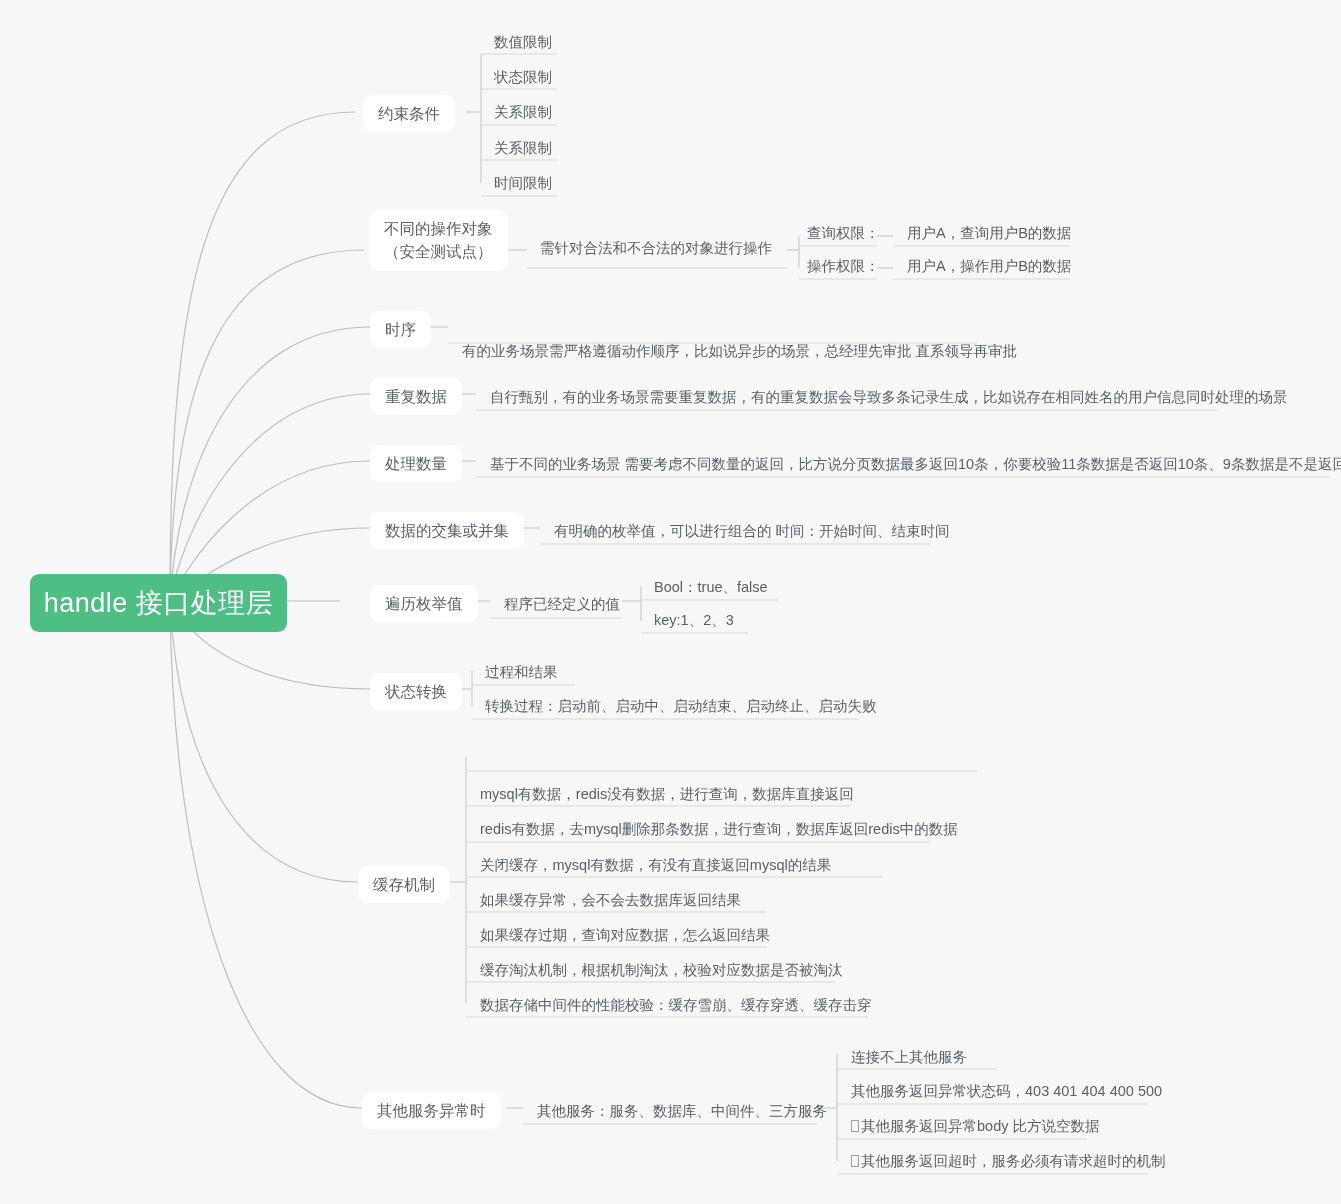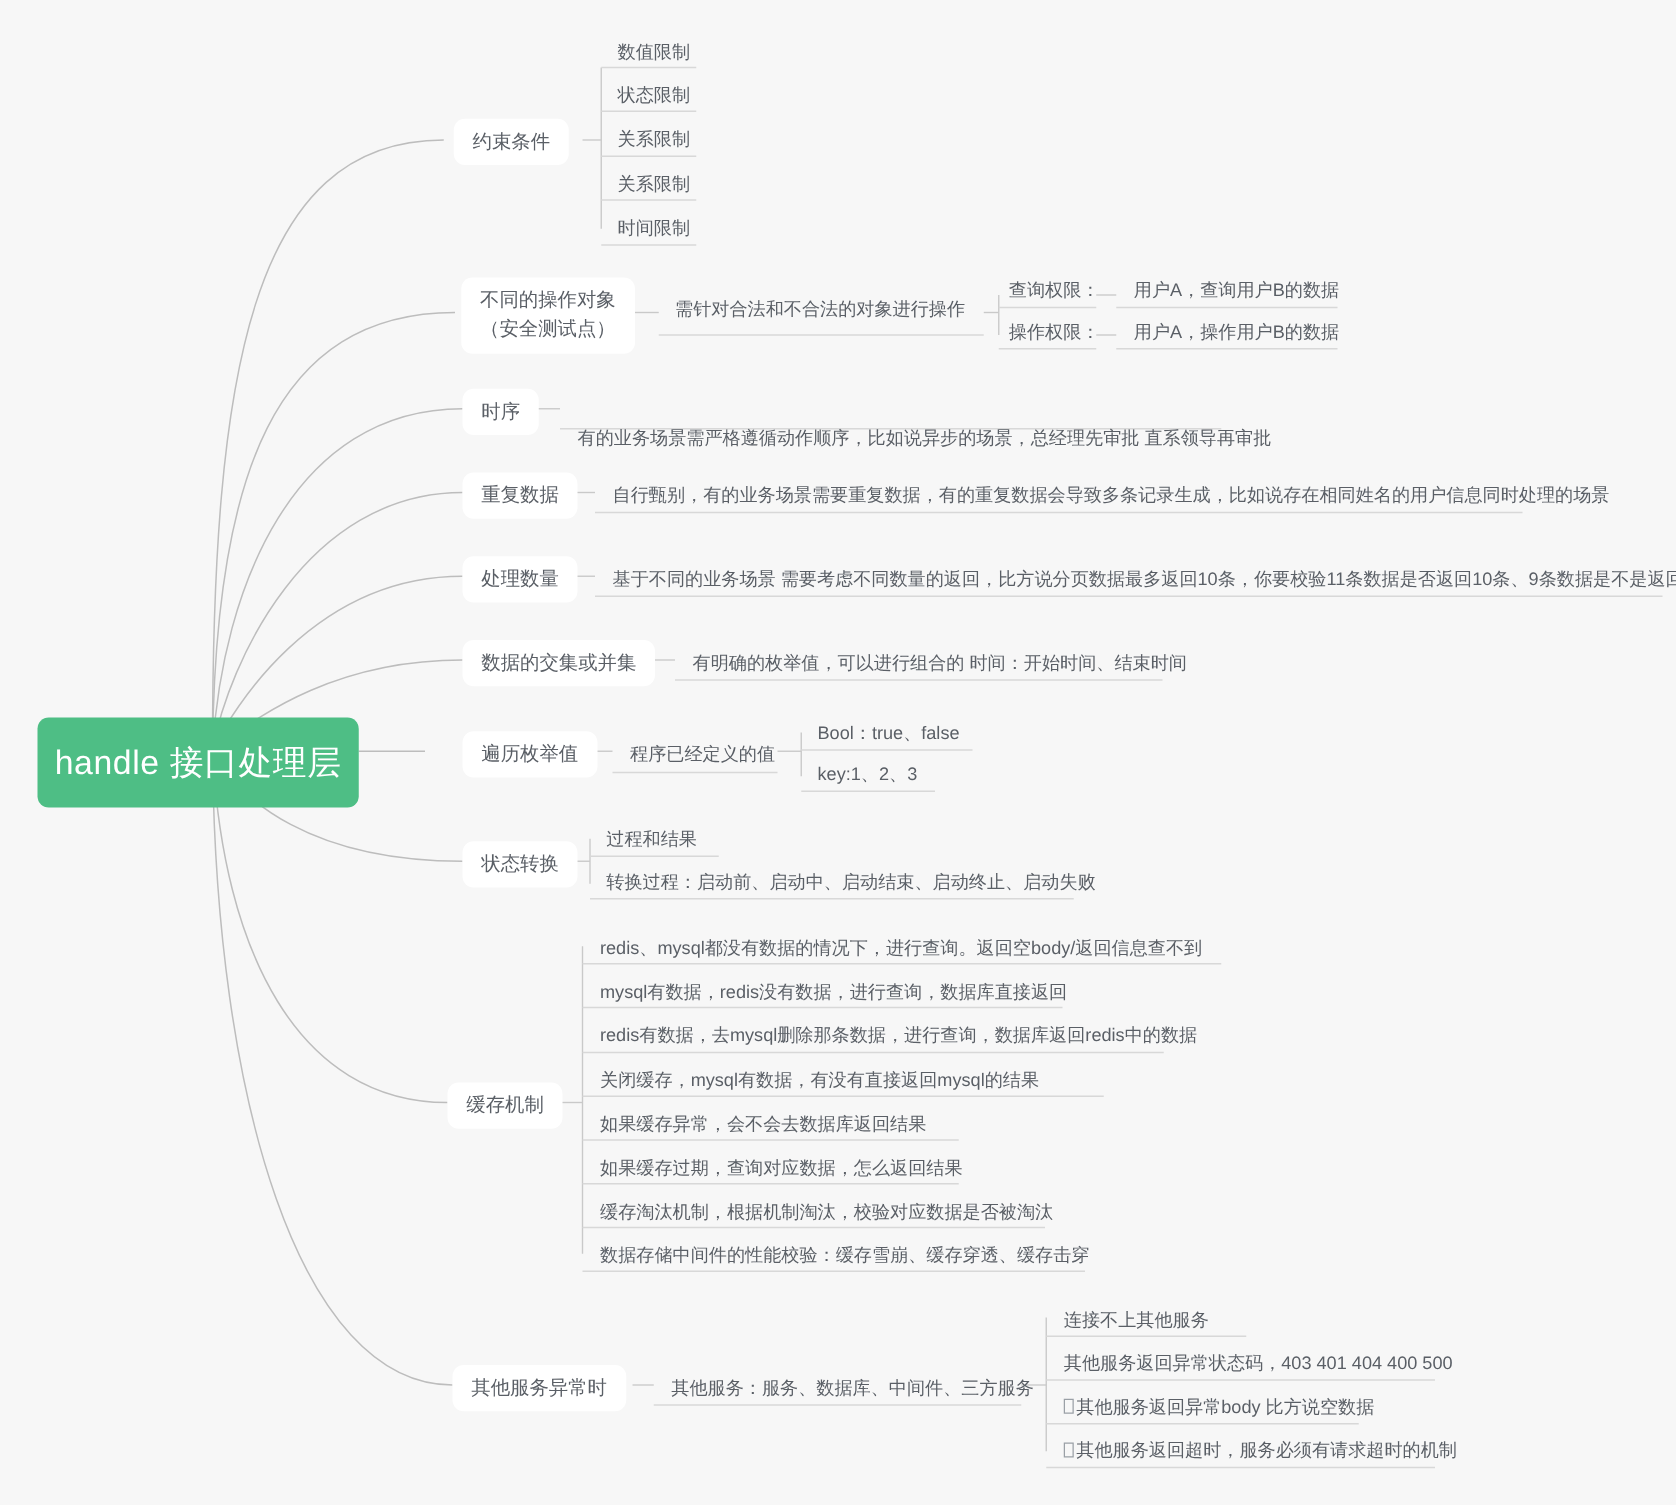--- a/index.html
+++ b/index.html
@@ -124,21 +124,21 @@
 
       <path d="M444,882 L 466,882"></path>
       <path d="M466,757 L 466,1003"></path>
 
       <path d="M506,1108 L 523,1108"></path>
       <path d="M817,1108 L 837,1108"></path>
       <path d="M837,1054 L 837,1161"></path>
     </g>
   </svg>
 
-  <div class="root-node" style="left:30px; top:574px; width:257px; height:72px;">
+  <div class="root-node" style="left:30px; top:574px; width:257px; height:58px;">
     <span>handle 接口处理层</span>
   </div>
 
   <div class="branch-node" style="left:363px; top:95px;">
     <span>约束条件</span>
   </div>
   <div class="text-node" style="left:484px; top:28px;">
     <span>数值限制</span>
   </div>
   <div class="text-node" style="left:484px; top:63px;">
@@ -157,21 +157,21 @@
   <svg width="1341" height="1204" style="position:absolute;left:0;top:0;pointer-events:none;z-index:2;">
     <g stroke="#d8d8d8" stroke-width="1.1">
       <line x1="481" y1="54" x2="557" y2="54"></line>
       <line x1="481" y1="89" x2="557" y2="89"></line>
       <line x1="481" y1="125" x2="557" y2="125"></line>
       <line x1="481" y1="160" x2="557" y2="160"></line>
       <line x1="481" y1="196" x2="557" y2="196"></line>
     </g>
   </svg>
 
-  <div class="branch-node" style="left:369px; top:222px; text-align:center;align-items:center;">
+  <div class="branch-node" style="left:369px; top:210px; text-align:center;align-items:center;">
     <span>不同的操作对象</span>
     <span class="line2">（安全测试点）</span>
   </div>
   <div class="text-node" style="left:530px; top:234px;">
     <span>需针对合法和不合法的对象进行操作</span>
   </div>
   <div class="text-node" style="left:797px; top:219px;">
     <span>查询权限：</span>
   </div>
   <div class="text-node" style="left:797px; top:252px;">
@@ -264,23 +264,20 @@
   </div>
   <svg width="1341" height="1204" style="position:absolute;left:0;top:0;pointer-events:none;z-index:2;">
     <g stroke="#d8d8d8" stroke-width="1.1">
       <line x1="472" y1="685" x2="575" y2="685"></line>
       <line x1="472" y1="719" x2="859" y2="719"></line>
     </g>
   </svg>
 
   <div class="branch-node" style="left:358px; top:866px;">
     <span>缓存机制</span>
-  </div>
-  <div class="text-node" style="left:470px; top:745px;">
-    <span>redis、mysql都没有数据的情况下，进行查询。返回空body/返回信息查不到</span>
   </div>
   <div class="text-node" style="left:470px; top:815px;">
     <span>redis有数据，去mysql删除那条数据，进行查询，数据库返回redis中的数据</span>
   </div>
   <div class="text-node" style="left:470px; top:780px;">
     <span>mysql有数据，redis没有数据，进行查询，数据库直接返回</span>
   </div>
   <div class="text-node" style="left:470px; top:851px;">
     <span>关闭缓存，mysql有数据，有没有直接返回mysql的结果</span>
   </div>

